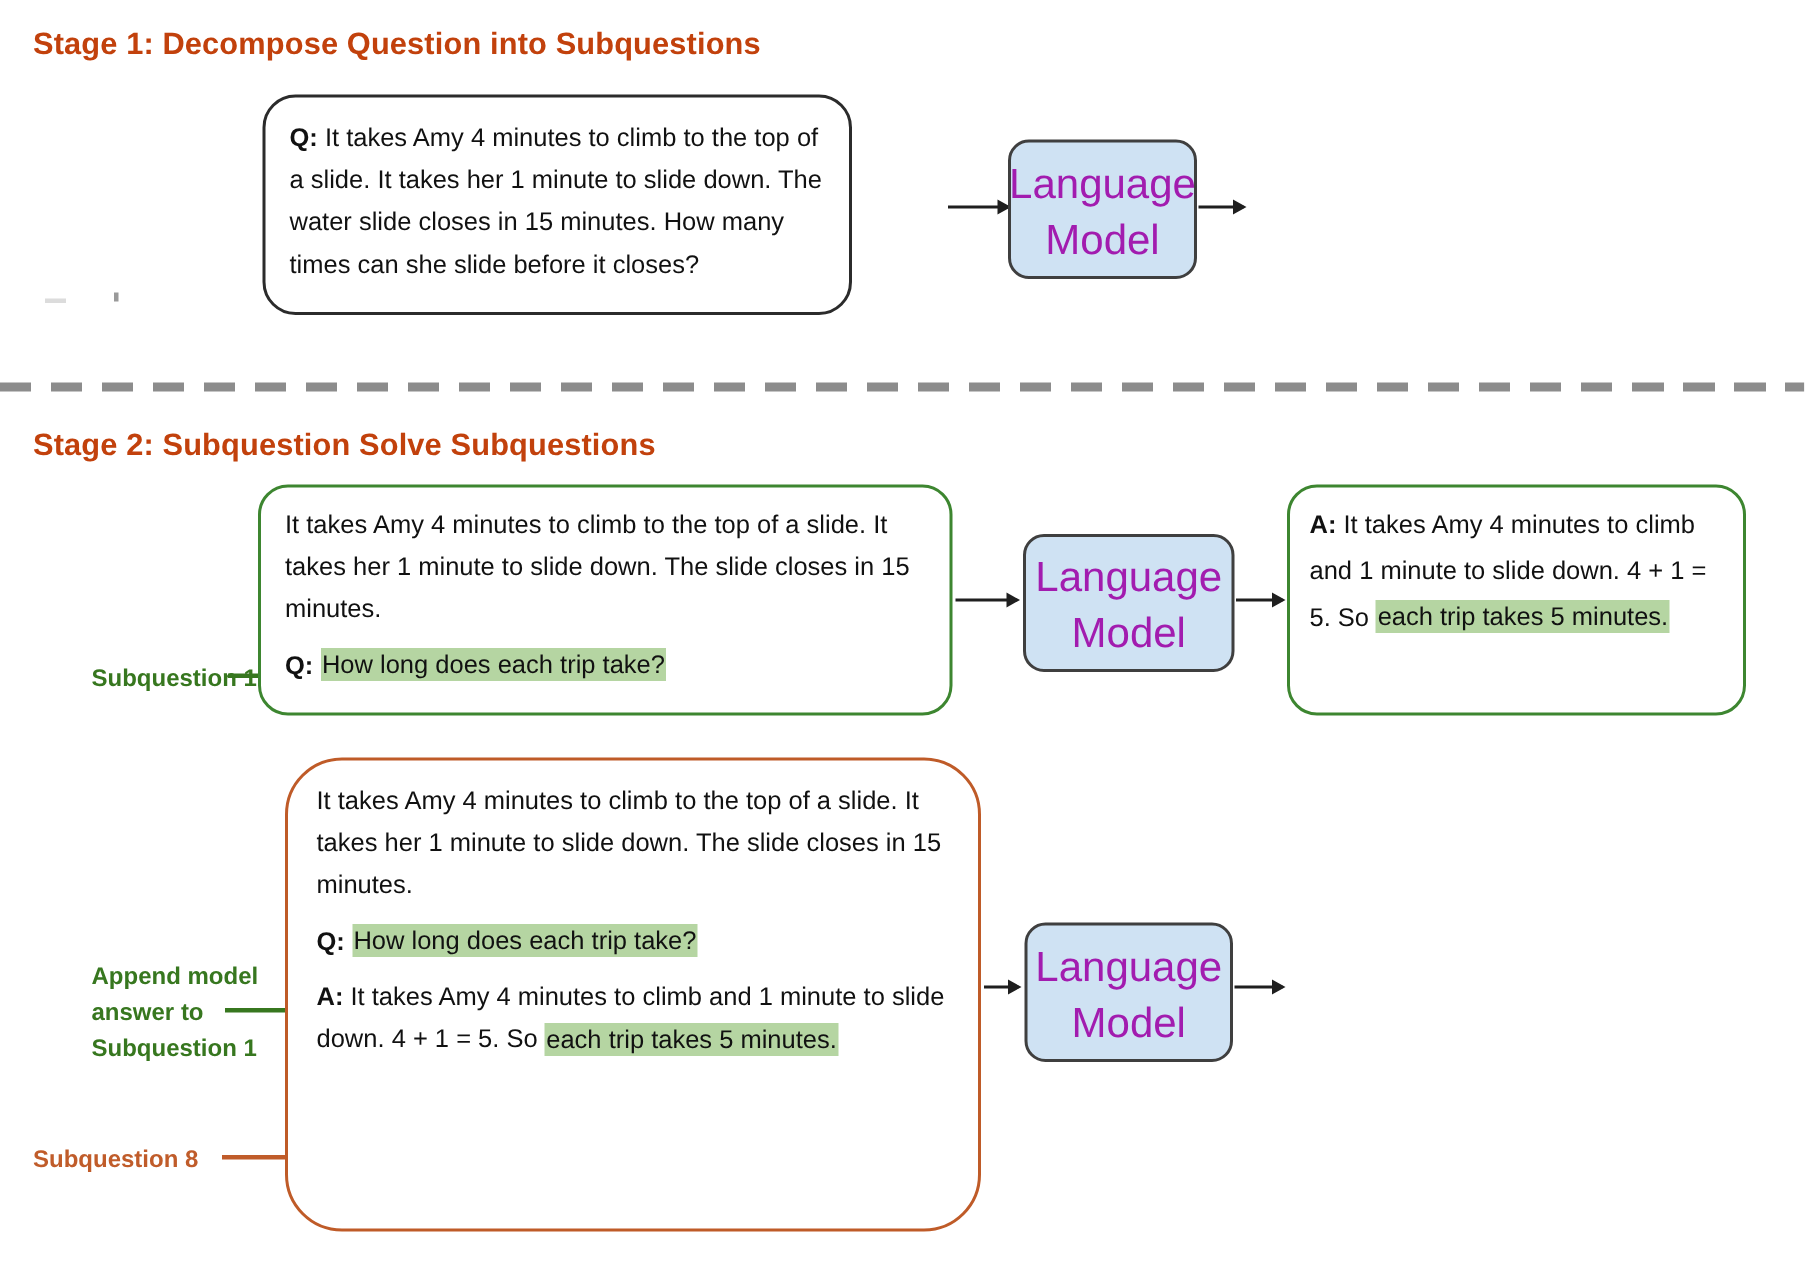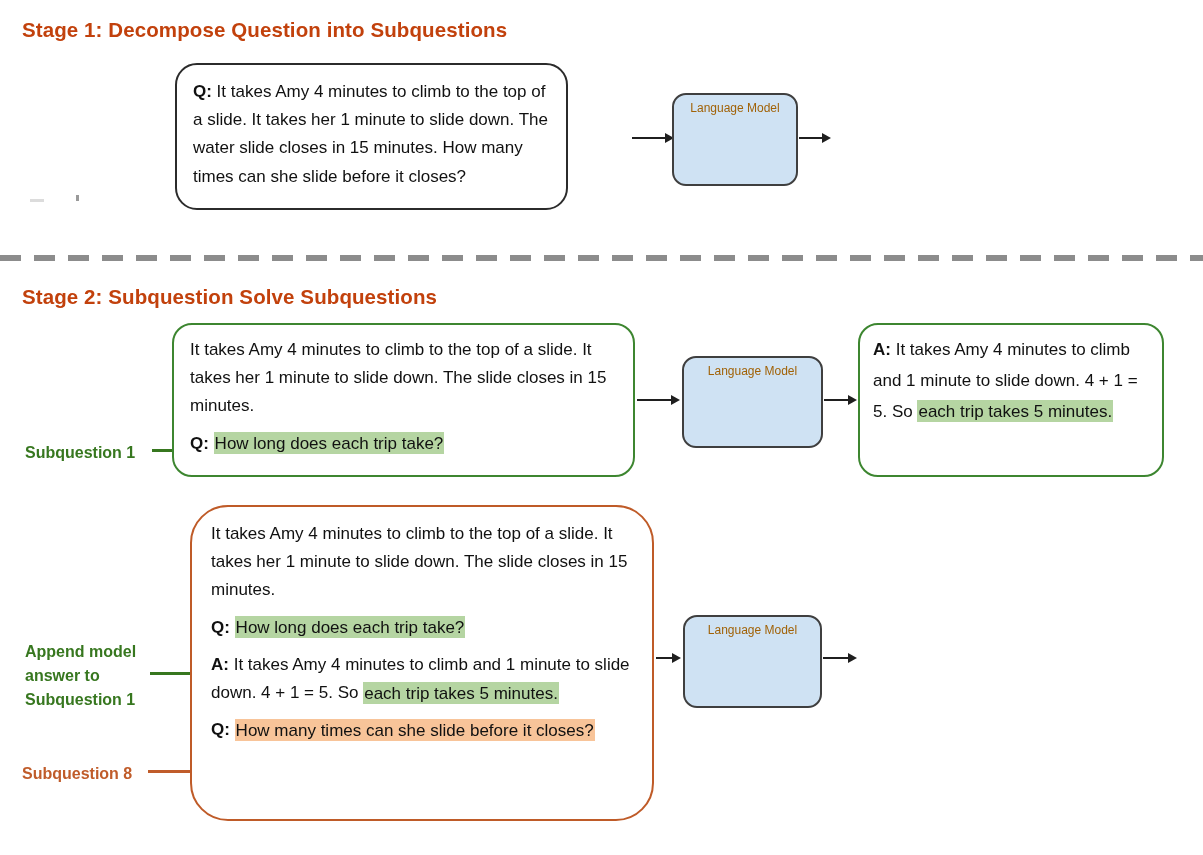--- a/index.html
+++ b/index.html
@@ -15,33 +15,33 @@
   .box p{margin:0;}
   .box p + p{margin-top:9px;}
   .dark{border:2px solid var(--dark);}
   .green{border:2.5px solid var(--grn);}
   .orange{border:2.5px solid var(--org);}
   .lh-left{line-height:1.66;}
   .lh-right{line-height:1.82;}
   .lm{
     position:absolute;box-sizing:border-box;background:var(--lm-fill);
     border:2px solid var(--lm-border);border-radius:14px;
-    display:flex;align-items:flex-start;justify-content:center;text-align:center;
-    font-size:12px;line-height:1.3;color:#a16207;padding:6px;
+    display:flex;align-items:flex-end;justify-content:center;text-align:center;
+    font-size:28px;line-height:1.3;color:#a21caf;padding:6px;
   }
   .arrow{position:absolute;height:0;border-top:2px solid var(--arrow);}
   .arrow::after{
     content:"";position:absolute;right:-2px;top:-6px;width:0;height:0;
     border-left:9px solid var(--arrow);border-top:5px solid transparent;border-bottom:5px solid transparent;
   }
   .connector{position:absolute;height:2.5px;}
   .connector.g{background:var(--grn-txt);}
   .connector.o{background:var(--org-txt);}
   .side-label{position:absolute;font-size:16px;font-weight:bold;line-height:1.5;}
-  .side-label.g{color:var(--grn-txt);}
+  .side-label.g{color:var(--grn-txt);margin-left:36px;}
   .side-label.o{color:var(--org-txt);}
   .divider{
     position:absolute;left:0;top:255px;width:1203px;height:6px;
     background:repeating-linear-gradient(to right,var(--div) 0,var(--div) 21px,transparent 21px,transparent 34px);
   }
   .b{font-weight:bold;}
   .hl-g{background:var(--hl-g);padding:1.5px 1px;}
   .hl-o{background:var(--hl-o);padding:1.5px 1px;}
   .stray{position:absolute;}
 </style>
@@ -95,21 +95,20 @@
   <div class="side-label g" style="left:25px;top:640px;width:150px;">Append model answer to Subquestion 1</div>
   <div class="connector g" style="left:150px;top:672px;width:55px;"></div>
 
   <div class="side-label o" style="left:22px;top:762px;white-space:nowrap;">Subquestion 8</div>
   <div class="connector o" style="left:148px;top:770px;width:57px;"></div>
 
   <div class="box orange lh-left" style="left:190px;top:505px;width:464px;height:316px;border-radius:38px;padding:13px 19px;">
     <p><span>It takes Amy 4 minutes to climb to the top of a slide. It takes her 1 minute to slide down. The slide closes in 15 minutes.</span></p>
     <p><span class="b">Q: </span><span class="hl-g">How long does each trip take?</span></p>
     <p><span class="b">A: </span><span>It takes Amy 4 minutes to climb and 1 minute to slide down. 4 + 1 = 5. So </span><span class="hl-g">each trip takes 5 minutes.</span></p>
-    <p><span class="b">Q: </span><span class="hl-o">How many times can she slide before it closes?</span></p>
   </div>
 
   <div class="arrow" style="left:656px;top:657px;width:23px;"></div>
 
   <div class="lm" style="left:683px;top:615px;width:139px;height:93px;">
     <span>Language Model</span>
   </div>
 
   <div class="arrow" style="left:823px;top:657px;width:32px;"></div>
 

